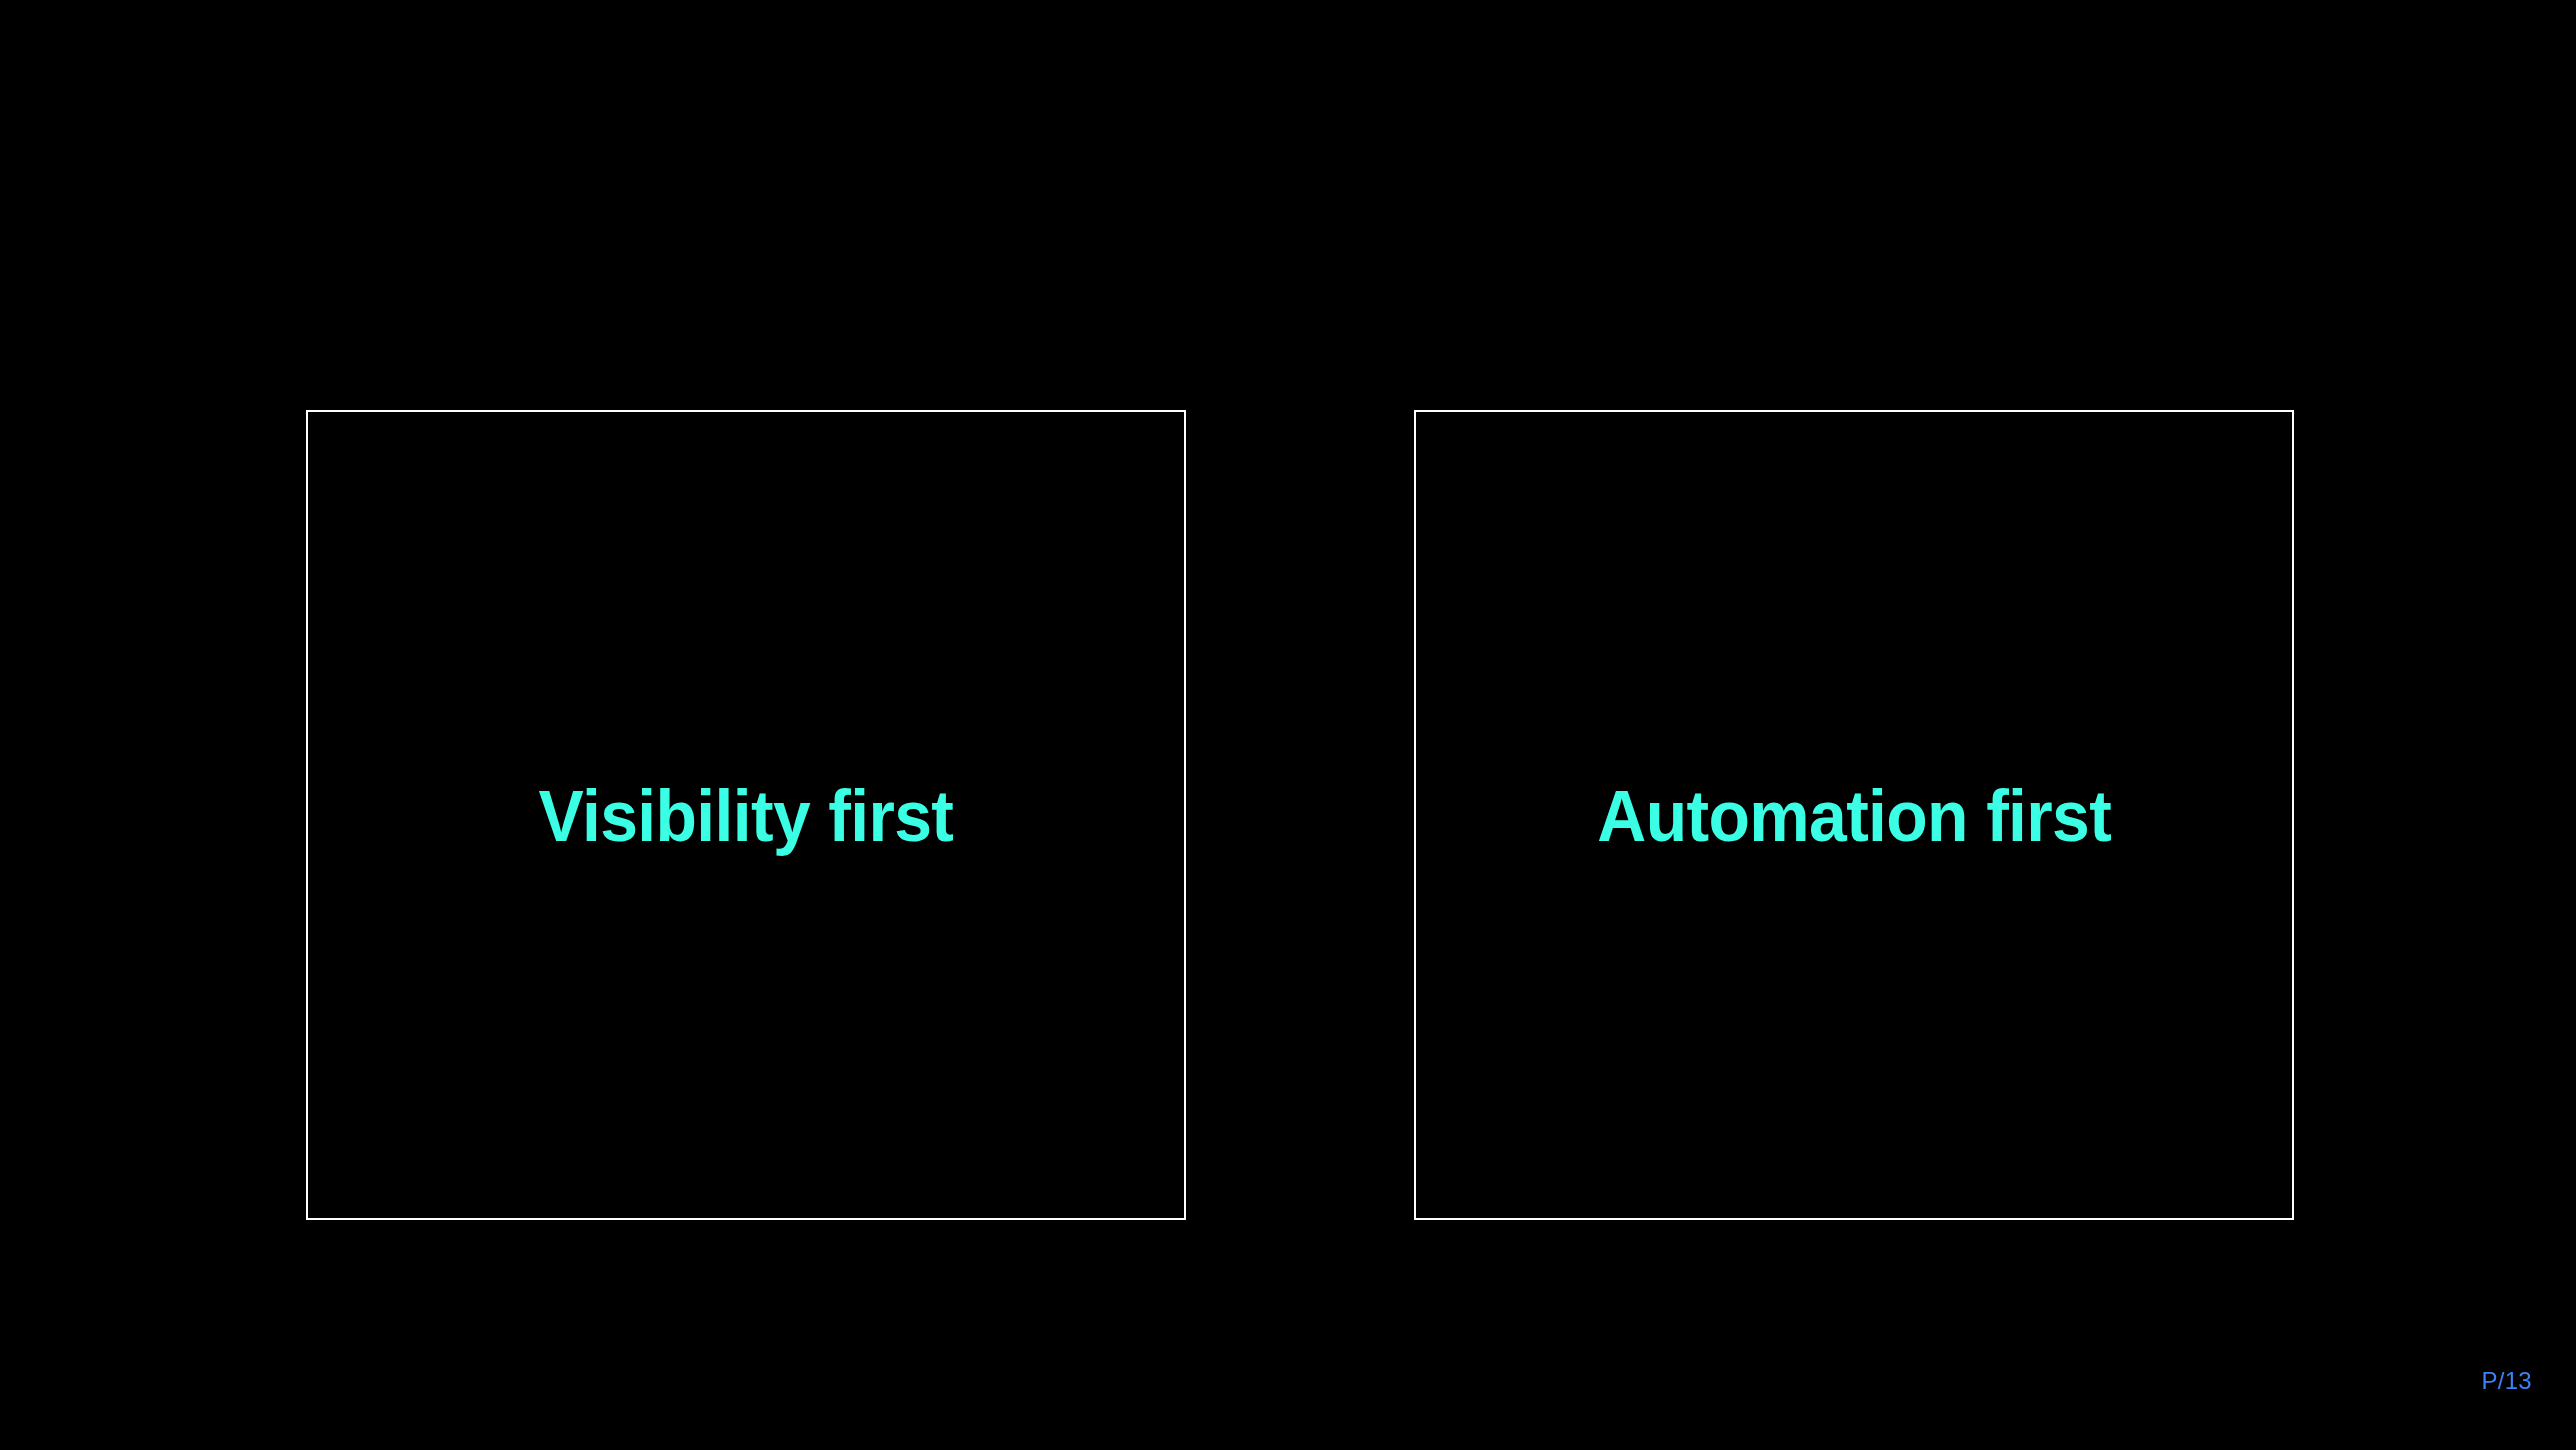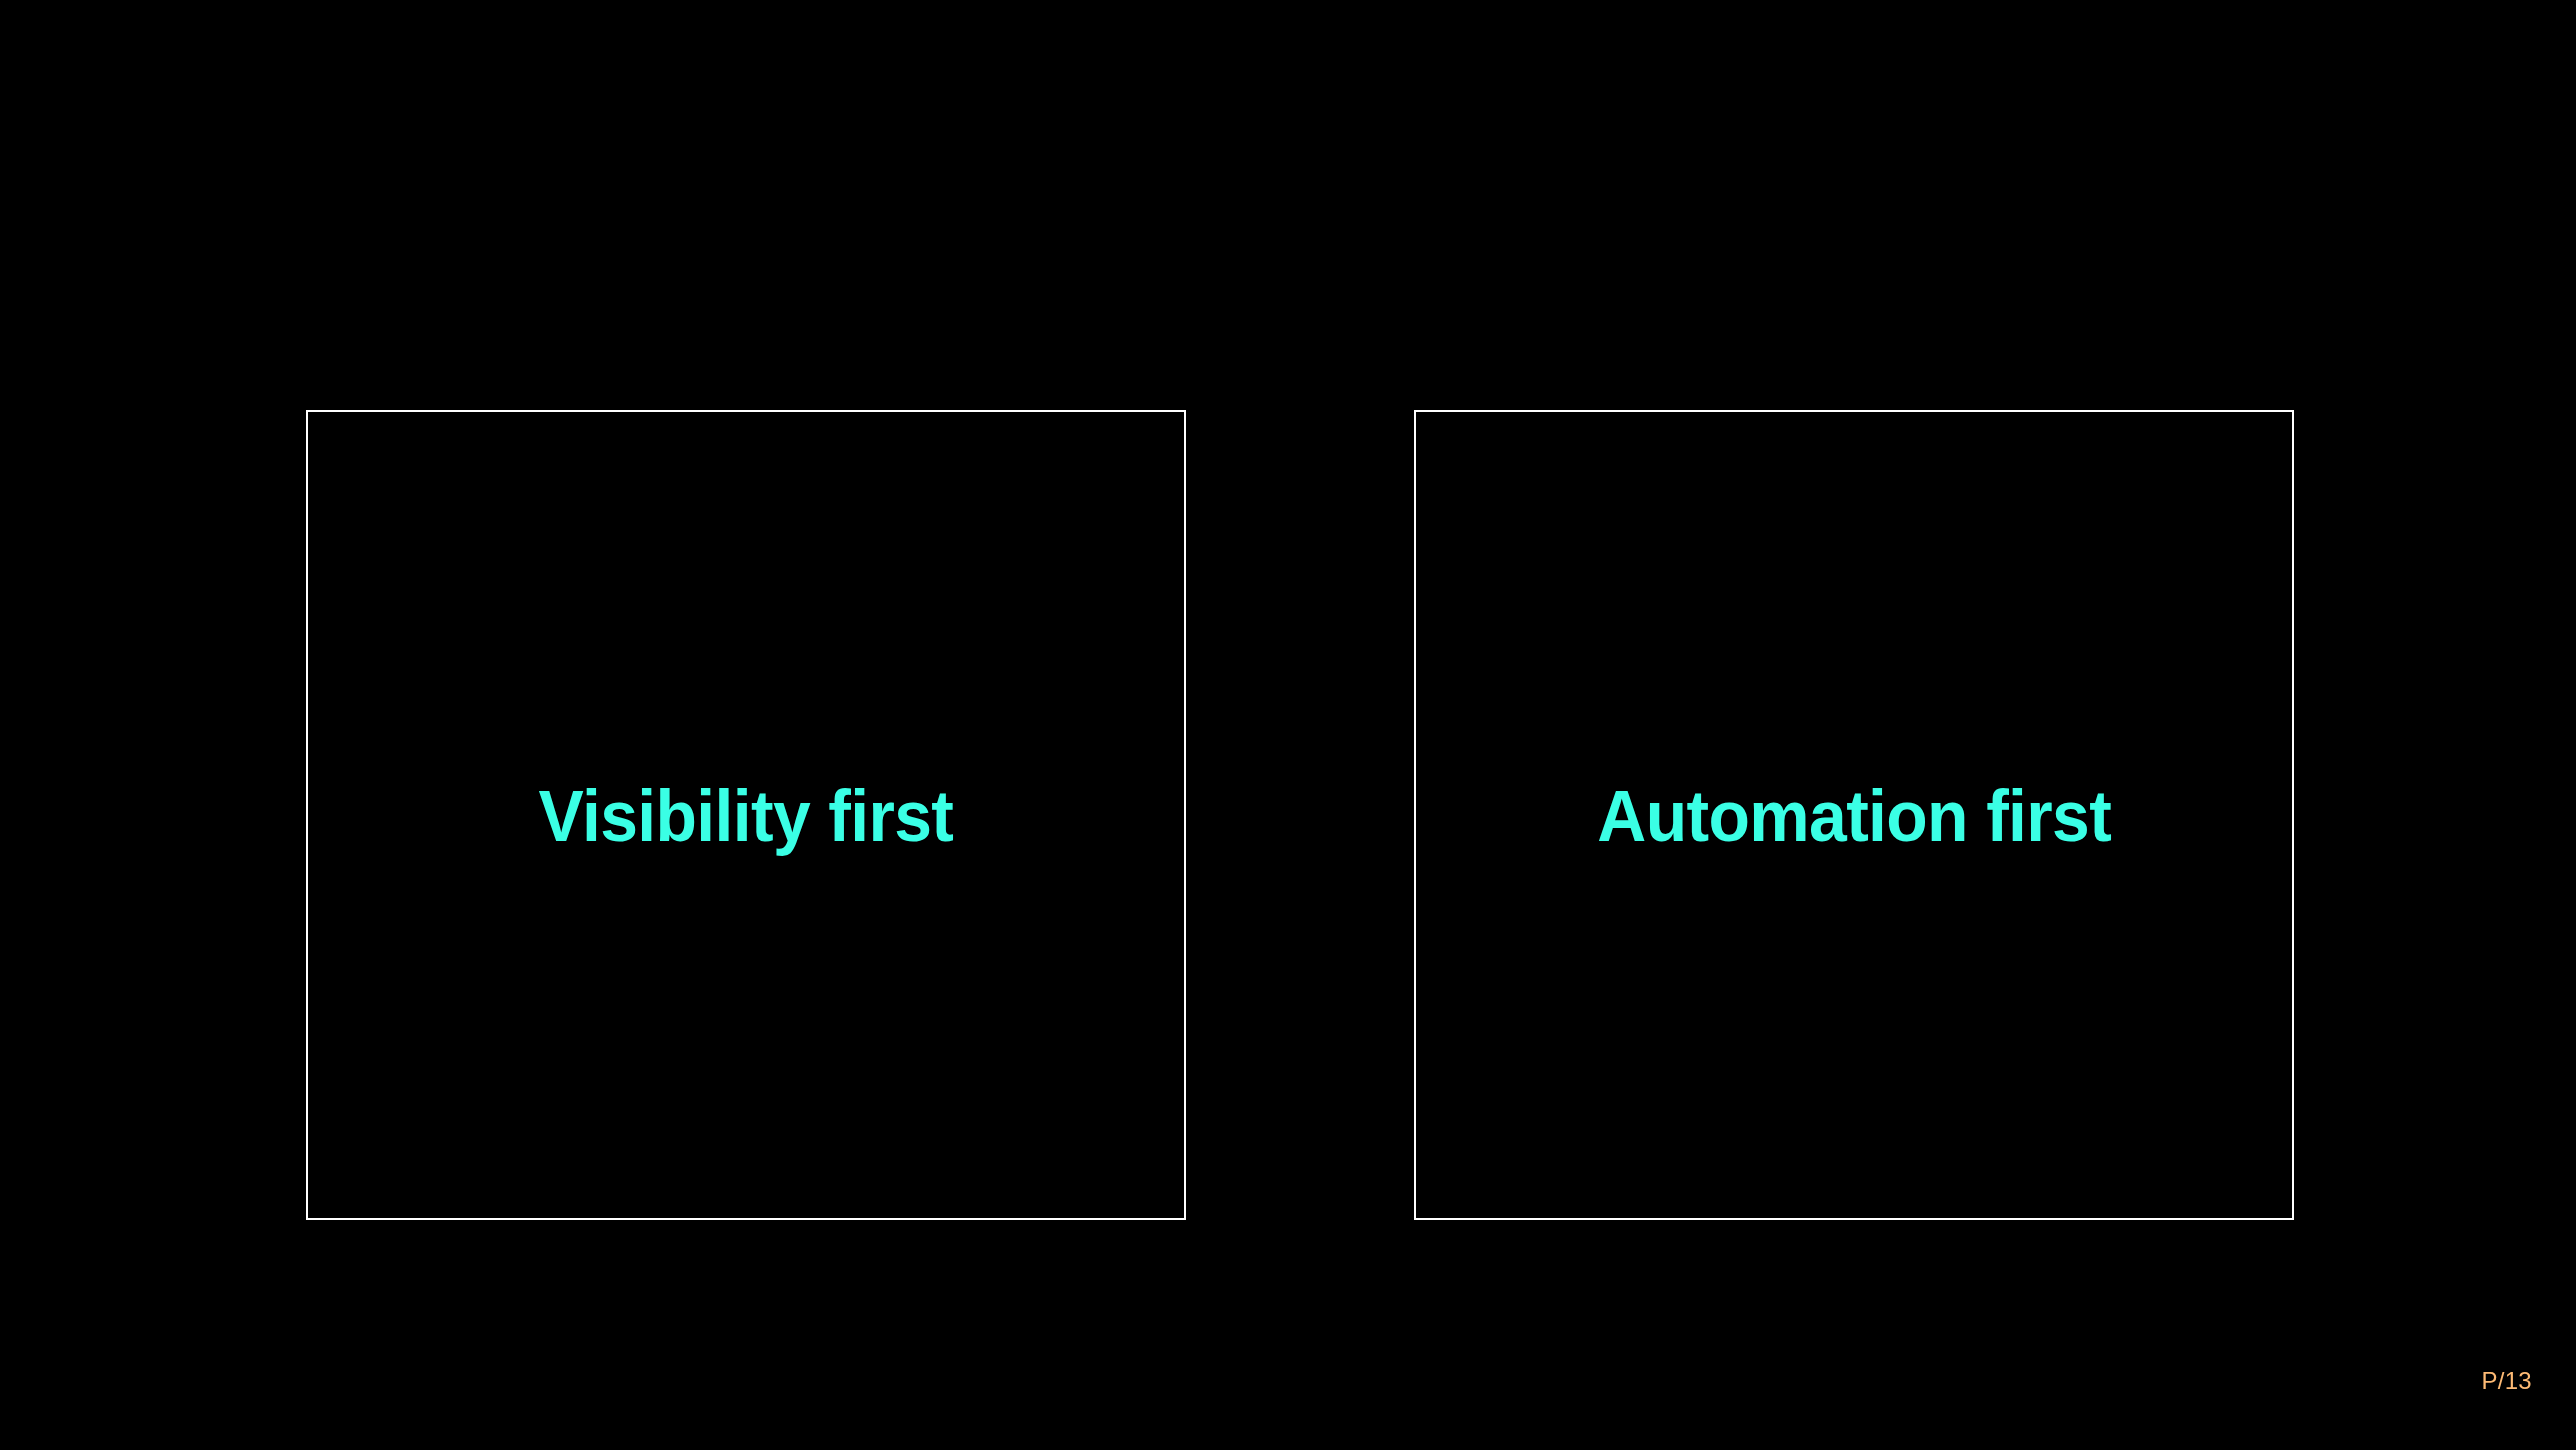--- a/index.html
+++ b/index.html
@@ -89,21 +89,21 @@
     white-space: nowrap;
     transform: scaleX(0.93);
     text-align: center;
   }
 
   
   .page-number {
     position: absolute;
     right: 44px;
     top: 1367px;
-    color: #fdba74;
+    color: #3b82f6;
     font-size: 24px;
     font-weight: normal;
     letter-spacing: 0.3px;
     white-space: nowrap;
     margin-left: 32px;
   }
 </style>
 </head>
 <body>
 

